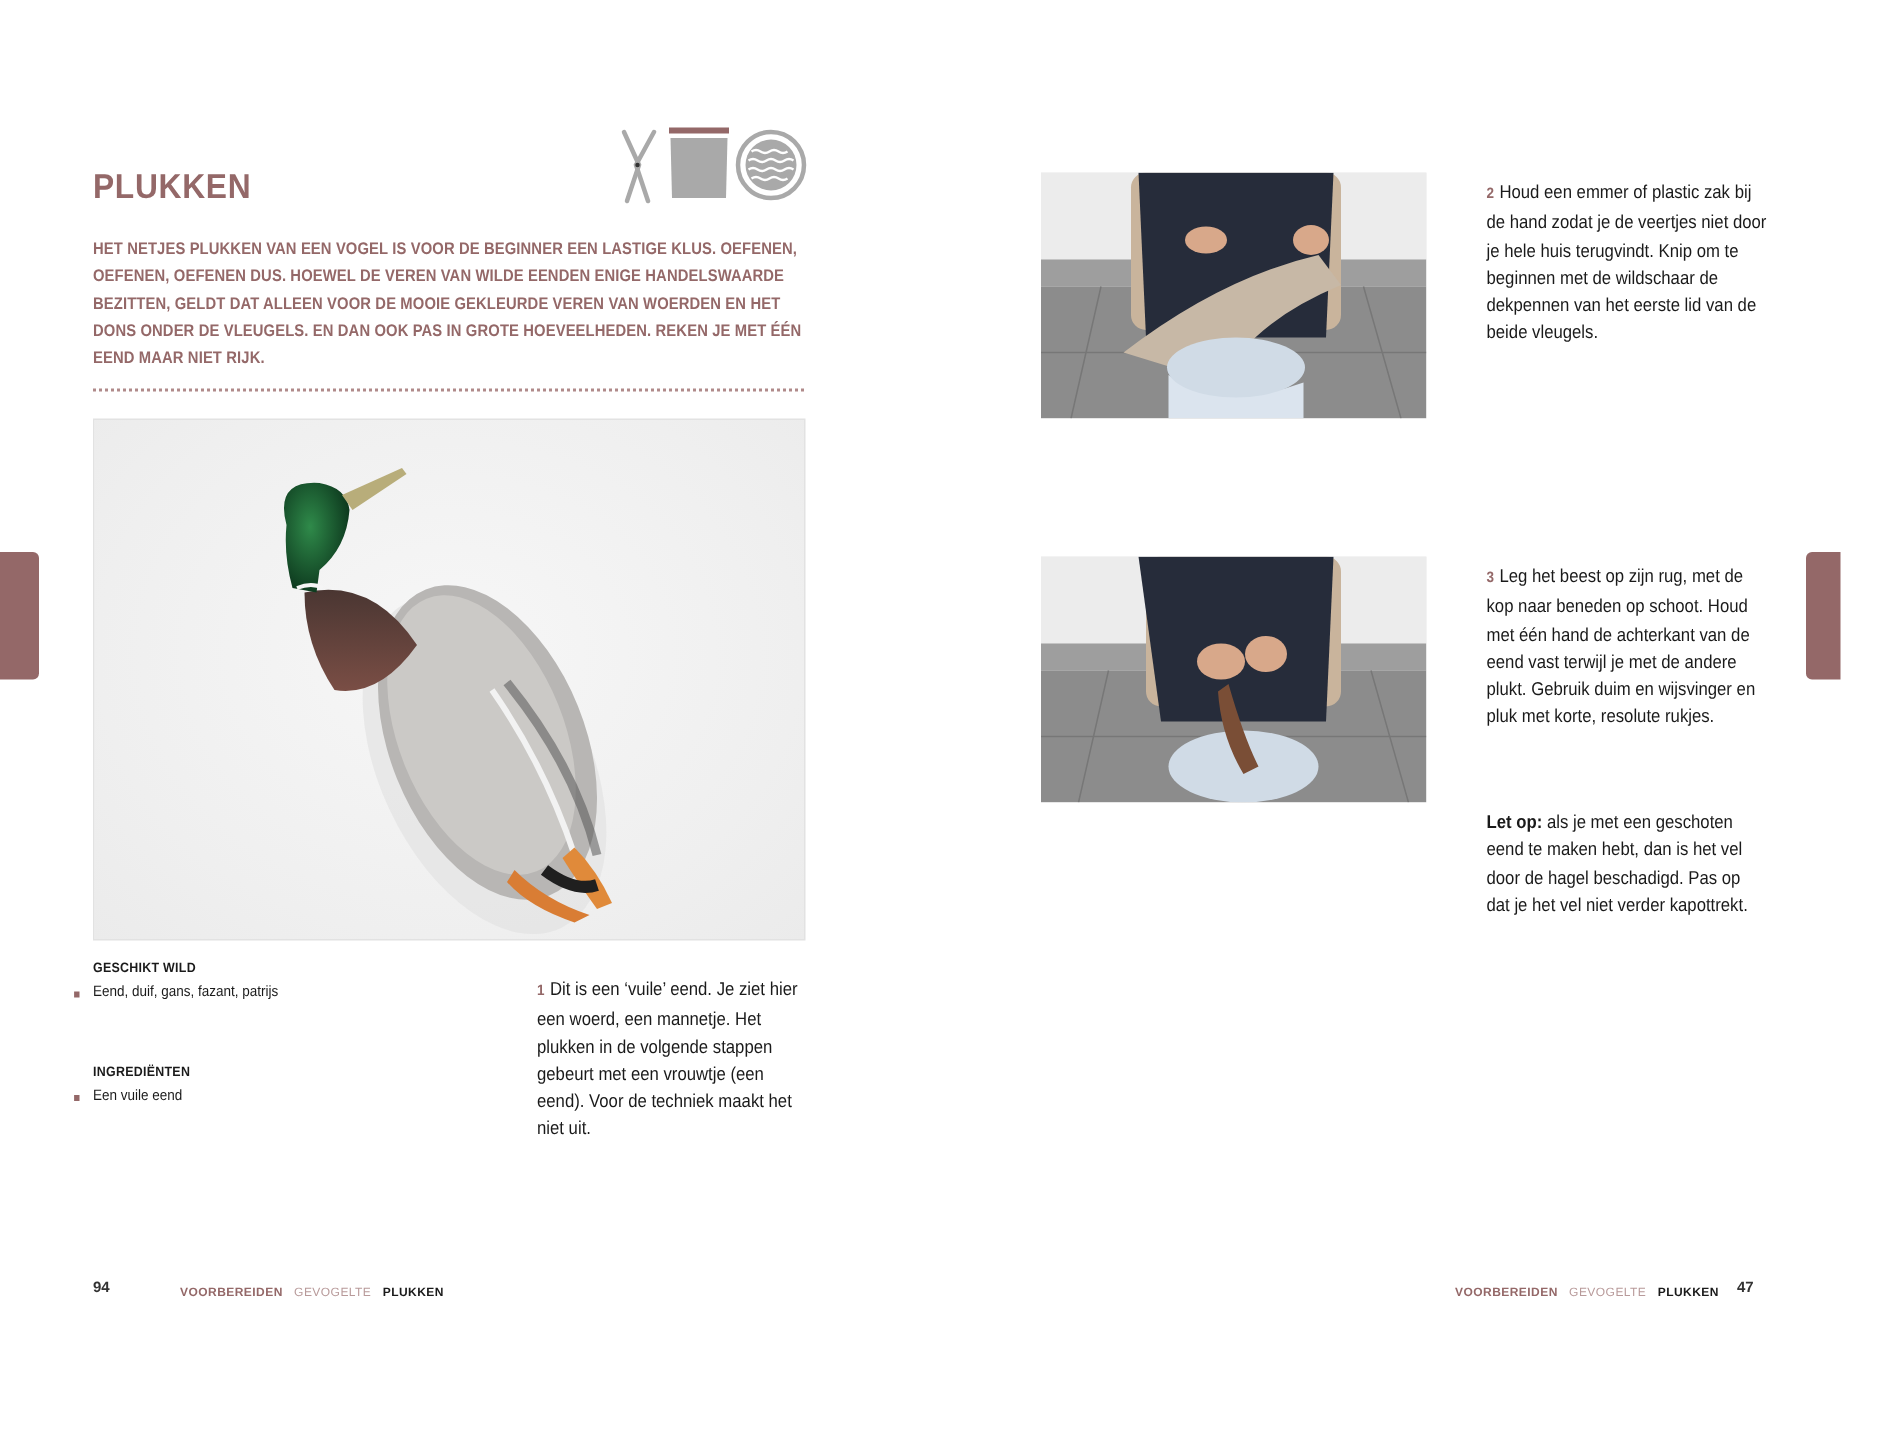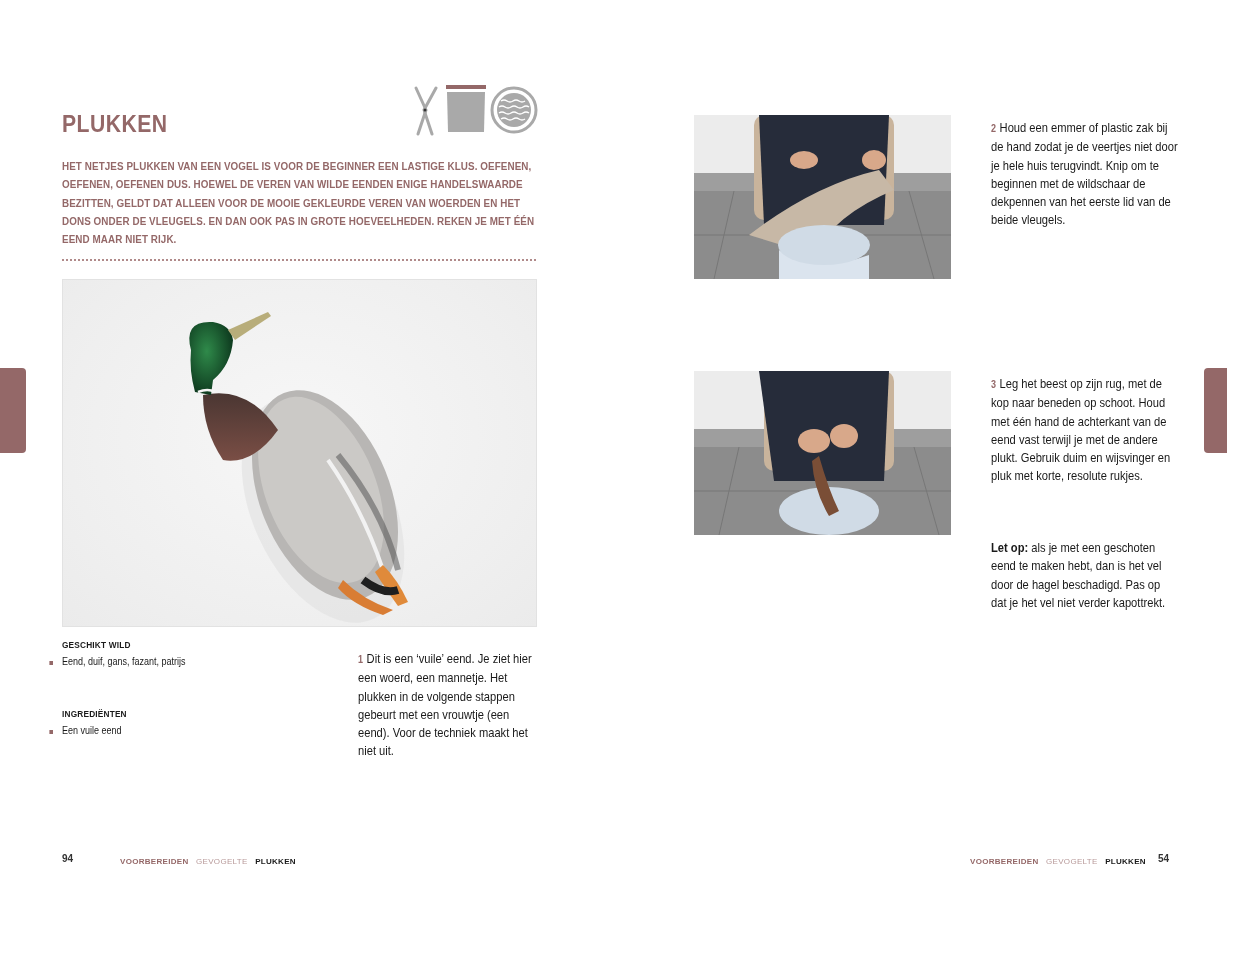--- a/index.html
+++ b/index.html
@@ -184,13 +184,13 @@
   <b>Let op:</b> <span>als je met een geschoten eend te maken hebt, dan is het vel door de hagel beschadigd. Pas op dat je het vel niet verder kapottrekt.</span>
 </p>
 
 <div class="side-tab right"></div>
 
 <div class="footer" style="left:970px">
   <span class="crumb-1">VOORBEREIDEN</span>&nbsp;&nbsp;
   <span class="crumb-2">GEVOGELTE</span>&nbsp;&nbsp;
   <span class="crumb-3">PLUKKEN</span>
 </div>
-<span class="page-num" style="left:1158px">54</span>
+<span class="page-num" style="left:1158px">47</span>
 
 </body></html>

